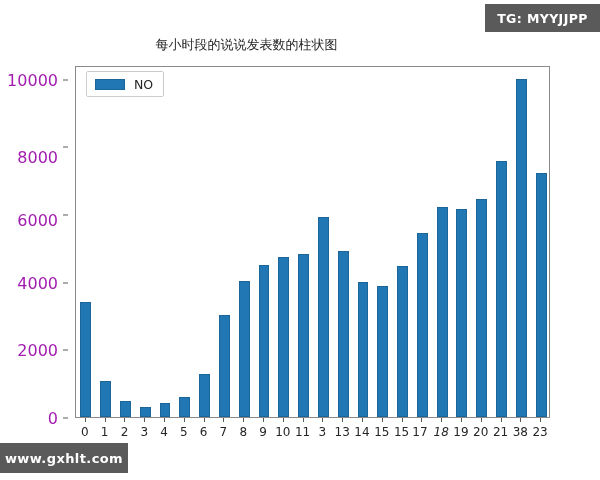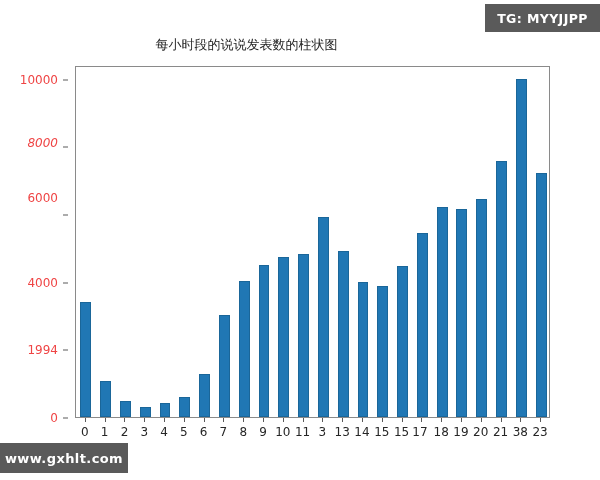--- a/index.html
+++ b/index.html
@@ -99,22 +99,22 @@
     position: absolute;
     left: 0;
     top: 66px;
     width: 68px;
     height: 352px;
   }
   .ytick-label {
     position: absolute;
     right: 10px;
     transform: translateY(-50%);
-    font-size: 12px;
-    color: #ef4444;
+    font-size: 16px;
+    color: #a21caf;
     text-align: right;
     white-space: nowrap;
   }
   .ytick-mark {
     position: absolute;
     right: 0px;
     width: 5px;
     height: 1px;
     background: #5a5a5a;
     transform: translateY(-50%);
@@ -176,27 +176,27 @@
 
 <div id="page">
 
   <div id="figure">
 
     <div id="chart-title">每小时段的说说发表数的柱状图</div>
 
     <div id="y-axis-labels">
         <div class="ytick-label" style="top: 352px;">0</div>
         <div class="ytick-mark" style="top: 352px;"></div>
-        <div class="ytick-label" style="top: 284.308px;">1994</div>
+        <div class="ytick-label" style="top: 284.308px;">2000</div>
         <div class="ytick-mark" style="top: 284.308px;"></div>
         <div class="ytick-label" style="top: 216.615px;">4000</div>
         <div class="ytick-mark" style="top: 216.615px;"></div>
-        <div class="ytick-label" style="top: 132px;">6000</div>
+        <div class="ytick-label" style="top: 154px;">6000</div>
         <div class="ytick-mark" style="top: 148.923px;"></div>
-        <div class="ytick-label" style="top: 77px; font-style: italic;">8000</div>
+        <div class="ytick-label" style="top: 91px;">8000</div>
         <div class="ytick-mark" style="top: 81.2308px;"></div>
         <div class="ytick-label" style="top: 13.5385px;">10000</div>
         <div class="ytick-mark" style="top: 13.5385px;"></div>
       </div>
 
     <div id="plot-area">
       <div id="bars-layer">
           <div class="bar" title="0: 3400" style="left: 4.45312px; width: 10.8854px; height: 115.077px;"></div>
           <div class="bar" title="1: 1050" style="left: 24.2448px; width: 10.8854px; height: 35.5385px;"></div>
           <div class="bar" title="2: 480" style="left: 44.0365px; width: 10.8854px; height: 16.2462px;"></div>
@@ -255,33 +255,37 @@
         <div class="xtick-label" style="left: 267.188px;">13</div>
         <div class="xtick-mark" style="left: 286.979px;"></div>
         <div class="xtick-label" style="left: 286.979px;">14</div>
         <div class="xtick-mark" style="left: 306.771px;"></div>
         <div class="xtick-label" style="left: 306.771px;">15</div>
         <div class="xtick-mark" style="left: 326.562px;"></div>
         <div class="xtick-label" style="left: 326.562px;">15</div>
         <div class="xtick-mark" style="left: 346.354px;"></div>
         <div class="xtick-label" style="left: 345px;">17</div>
         <div class="xtick-mark" style="left: 366.146px;"></div>
-        <div class="xtick-label" style="left: 366.146px;">18</div>
+        <div class="xtick-label" style="left: 366.146px; font-style: italic;">18</div>
         <div class="xtick-mark" style="left: 385.938px;"></div>
         <div class="xtick-label" style="left: 385.938px;">19</div>
         <div class="xtick-mark" style="left: 405.729px;"></div>
         <div class="xtick-label" style="left: 405.729px;">20</div>
         <div class="xtick-mark" style="left: 425.521px;"></div>
         <div class="xtick-label" style="left: 425.521px;">21</div>
         <div class="xtick-mark" style="left: 445.312px;"></div>
         <div class="xtick-label" style="left: 445.312px;">38</div>
         <div class="xtick-mark" style="left: 465.104px;"></div>
         <div class="xtick-label" style="left: 465.104px;">23</div>
       </div>
 
+    <div id="legend">
+      <span id="legend-swatch"></span>
+      <span id="legend-label">NO</span>
+    </div>
 
   </div>
 
   <div id="wm-top" class="watermark">TG: MYYJJPP</div>
 
   <div id="wm-bottom" class="watermark">www.gxhlt.com</div>
 
 </div>
 
 </body></html>

